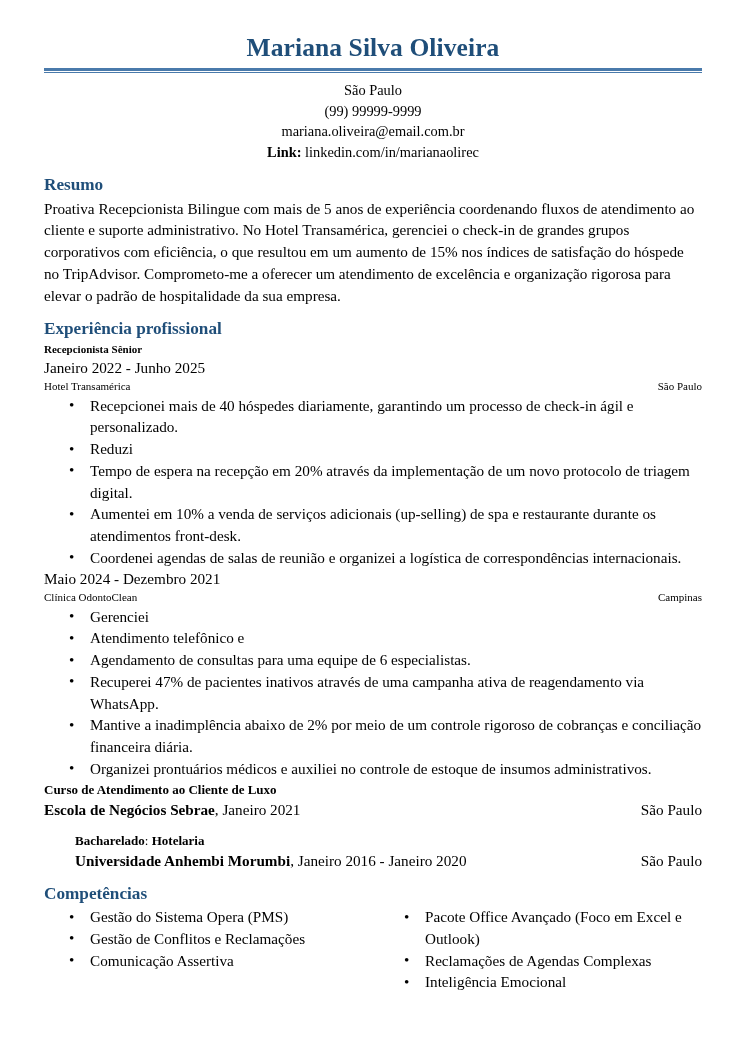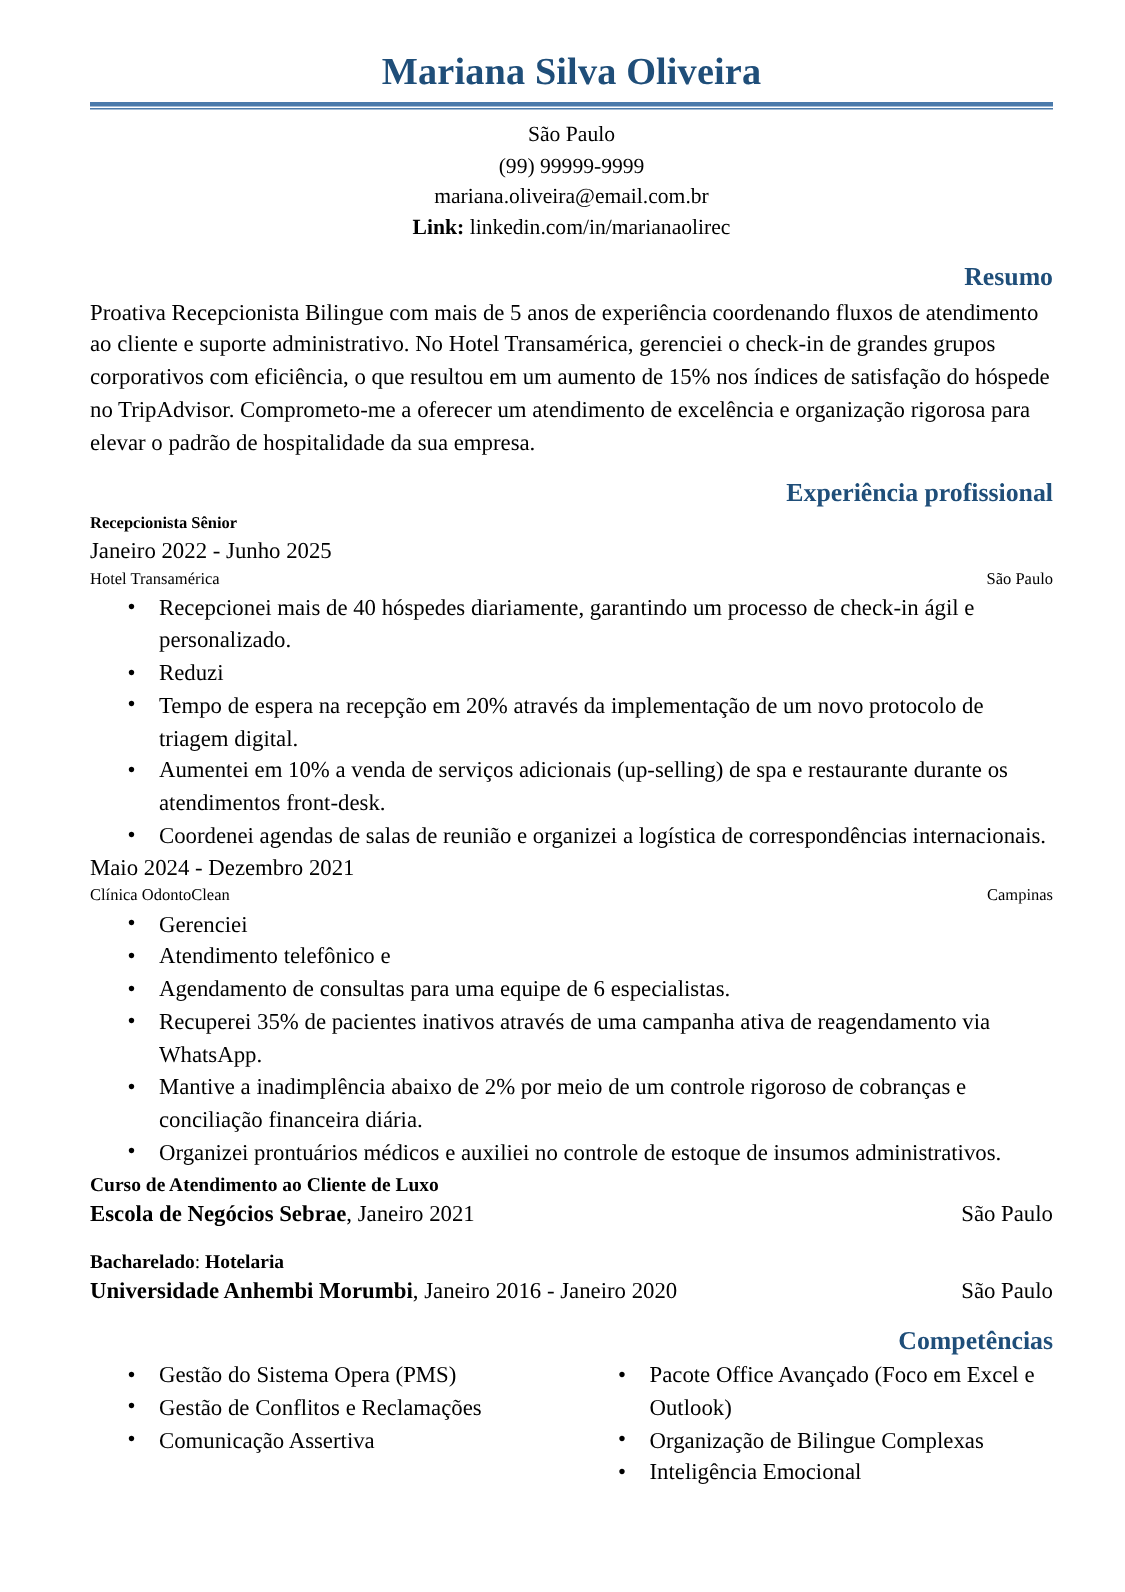--- a/index.html
+++ b/index.html
@@ -13,21 +13,21 @@
     height: 1061px;
     overflow: hidden;
     font-family: "Liberation Serif", "DejaVu Serif", serif;
     color: #000000;
     -webkit-font-smoothing: antialiased;
   }
   .page {
     width: 750px;
     height: 1061px;
     box-sizing: border-box;
-    padding: 33px 48px 0 60px;
+    padding: 33px 48px 0 44px;
     position: relative;
   }
 
   
   .name {
     text-align: center;
     font-size: 25.5px;
     font-weight: bold;
     color: #1f4e79;
     letter-spacing: 0.1px;
@@ -61,21 +61,20 @@
   .contact div { white-space: nowrap; }
   .contact .lbl { font-weight: bold; }
 
   
   .sec-head {
     font-size: 17.2px;
     font-weight: bold;
     color: #1f4e79;
     margin: 12px 0 2px 0;
     line-height: 1.25;
-    text-align: right;
   }
   .sec-head.tight { margin-top: 11px; }
 
   
   .para {
     font-size: 15.2px;
     line-height: 1.43;
     text-align: left;
     margin: 0;
   }
@@ -115,21 +114,21 @@
     content: "\2022";
     position: absolute;
     left: 25px;
     top: -0.5px;
     font-size: 15.2px;
     line-height: 1.43;
   }
 
   
   .edu-block { margin-top: 1px; }
-  .edu-block + .edu-block { margin-top: 11px; }
+  .edu-block + .edu-block { margin-top: 11px; margin-left: 31px; }
   .edu-degree {
     font-size: 13px;
     line-height: 1.42;
     font-weight: bold;
   }
   .edu-degree .reg { font-weight: normal; }
   .edu-line {
     display: flex;
     justify-content: space-between;
     align-items: baseline;
@@ -194,21 +193,21 @@
   <div>
     <div class="job-dates">Maio 2024 - Dezembro 2021</div>
     <div class="job-line">
       <span>Clínica OdontoClean</span>
       <span class="loc">Campinas</span>
     </div>
     <ul class="bullets">
       <li>Gerenciei</li>
       <li>Atendimento telefônico e</li>
       <li>Agendamento de consultas para uma equipe de 6 especialistas.</li>
-      <li>Recuperei 35% de pacientes inativos através de uma campanha ativa de reagendamento via WhatsApp.</li>
+      <li>Recuperei 47% de pacientes inativos através de uma campanha ativa de reagendamento via WhatsApp.</li>
       <li>Mantive a inadimplência abaixo de 2% por meio de um controle rigoroso de cobranças e conciliação financeira diária.</li>
       <li>Organizei prontuários médicos e auxiliei no controle de estoque de insumos administrativos.</li>
     </ul>
   </div>
 
 
   <div class="edu-block">
     <div class="edu-degree"><span>Curso de Atendimento ao Cliente de Luxo</span><span class="reg"></span><span></span></div>
     <div class="edu-line">
       <span class="inst"><span>Escola de Negócios Sebrae</span><span class="reg">, Janeiro 2021</span></span>
@@ -229,19 +228,19 @@
     <div class="col left">
       <ul class="bullets">
         <li>Gestão do Sistema Opera (PMS)</li>
         <li>Gestão de Conflitos e Reclamações</li>
         <li>Comunicação Assertiva</li>
       </ul>
     </div>
     <div class="col right">
       <ul class="bullets">
         <li>Pacote Office Avançado (Foco em Excel e Outlook)</li>
-        <li>Organização de Bilingue Complexas</li>
+        <li>Reclamações de Agendas Complexas</li>
         <li>Inteligência Emocional</li>
       </ul>
     </div>
   </div>
 
 </div>
 
 </body></html>

